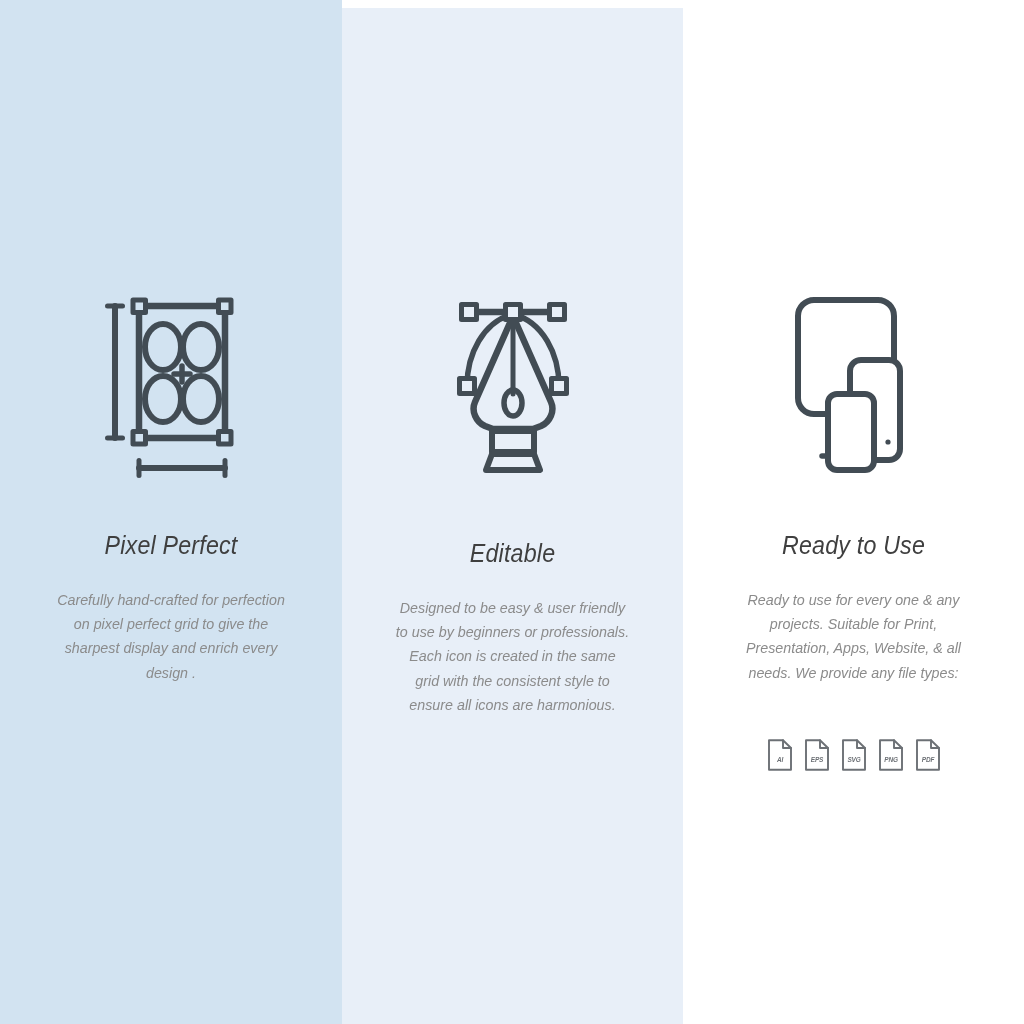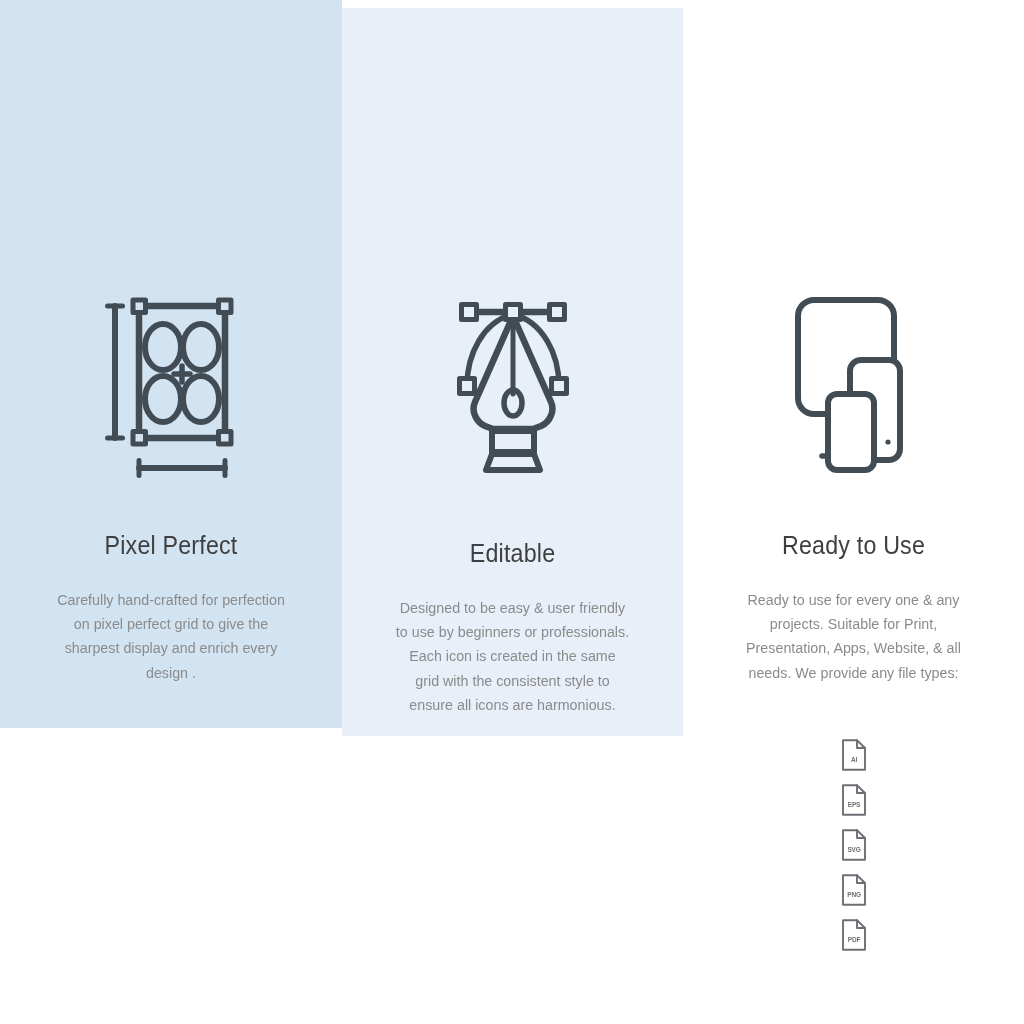--- a/index.html
+++ b/index.html
@@ -17,25 +17,26 @@
   #page {
     position: relative;
     width: 1024px;
     height: 1024px;
     display: flex;
     flex-direction: row;
   }
 
   .column {
     position: relative;
-    height: 728px;
+    height: 1024px;
     box-sizing: border-box;
     display: flex;
     flex-direction: column;
     align-items: center;
+    font-style: italic;
   }
 
   .col-1 { width: 342px; background: #d2e3f1; }
   .col-2 { width: 341px; background: #e8eff8; margin-top: 8px; }
   .col-3 { width: 341px; background: #ffffff; }
 
   .icon-wrap {
     position: absolute;
     left: 0;
     right: 0;
@@ -80,21 +81,21 @@
     box-sizing: border-box;
     transform: scaleX(0.94);
   }
 
   .filetypes {
     position: absolute;
     left: 0;
     right: 0;
     top: 738px;
     display: flex;
-    flex-direction: column;
+    flex-direction: row;
     justify-content: center;
     align-items: center;
     gap: 11px;
   }
 
   .filetype {
     position: relative;
     width: 26px;
     height: 34px;
   }

